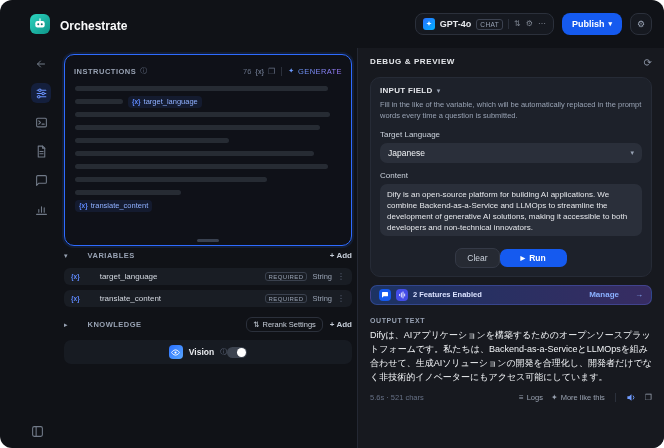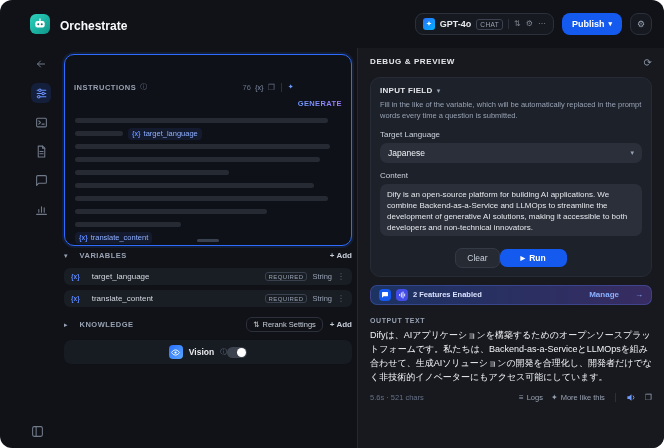--- a/index.html
+++ b/index.html
@@ -42,33 +42,33 @@
     border:1px solid #2e6bff;border-radius:10px;box-shadow:0 0 0 2px rgba(41,112,255,.12);}
   .instr-head{padding:11px 9px 4px;gap:4px;}
   .sec-title{font-size:7.5px;font-weight:700;letter-spacing:.5px;color:#98a2b3;}
   .info-ic{font-size:7px;color:#667085;}
   .spacer{flex:1;}
   .count{font-size:7.5px;color:#667085;}
   .tok-ic{font-size:6.5px;color:#667085;font-weight:700;}
   .copy-ic{font-size:8px;color:#667085;}
   .vdiv{width:1px;height:9px;background:#2b303b;margin:0 2px;}
   .gen-spark{font-size:7px;color:#6d9bff;}
-  .gen-label{font-size:7.5px;font-weight:700;letter-spacing:.4px;
-    background:linear-gradient(90deg,#6d9bff,#a07bff);-webkit-background-clip:text;background-clip:text;color:transparent;margin-top:33px;}
+  .gen-label{font-size:7.5px;font-weight:400;letter-spacing:.4px;
+    background:linear-gradient(90deg,#6d9bff,#a07bff);-webkit-background-clip:text;background-clip:text;color:transparent;}
   .instr-body{padding:2px 10px 0;}
   .skrow{display:flex;align-items:center;gap:5px;height:13px;}
   .sk{height:5px;border-radius:2.5px;background:#262b33;}
   .chip{display:inline-flex;align-items:center;gap:3px;font-size:7.5px;color:#8fb0ff;
     background:rgba(66,118,255,.10);border-radius:4px;padding:1.5px 4px;}
   .chip .tok{color:#5f8aff;font-weight:700;font-size:6.5px;}
   .resize-handle{left:50%;transform:translateX(-50%);bottom:3px;width:22px;height:3px;border-radius:2px;background:#394150;}
 
   
   .sec-row{left:64px;width:288px;justify-content:space-between;}
-  .sec-left{gap:12px;display:flex;align-items:center;}
+  .sec-left{gap:20px;display:flex;align-items:center;}
   .chev-ic{font-size:7px;color:#98a2b3;}
   .add-label{font-size:8px;font-weight:700;color:#c6cdd8;cursor:pointer;}
   .var-row{left:64px;width:288px;height:17px;background:#191d24;border-radius:6px;
     padding:0 7px;justify-content:space-between;cursor:pointer;}
   .var-name{font-size:8px;color:#d3d8e0;}
   .var-right{gap:5px;display:flex;align-items:center;}
   .req-badge{font-size:6px;letter-spacing:.4px;color:#98a2b3;border:1px solid #3a414e;border-radius:3px;padding:0.5px 3px;}
   .type-label{font-size:7.5px;color:#98a2b3;}
   .dots-ic{font-size:8px;color:#667085;}
   .rerank-btn{gap:3px;border:1px solid #2b303b;border-radius:6px;padding:2px 6px;font-size:7.5px;color:#c6cdd8;cursor:pointer;display:flex;align-items:center;}

